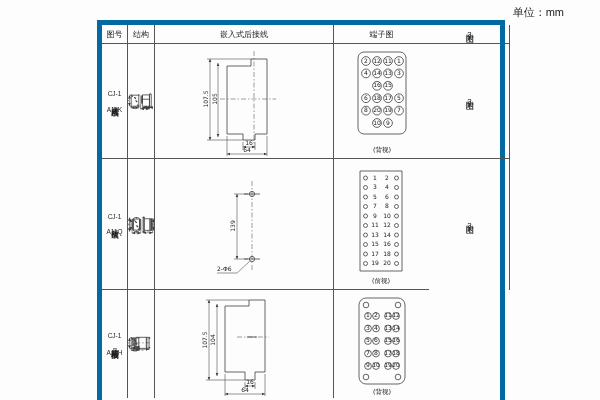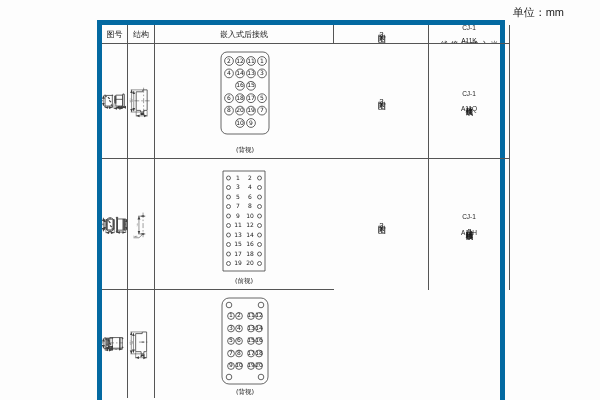--- a/index.html
+++ b/index.html
@@ -40,20 +40,21 @@
   </defs>
 </svg>
 
 <div class="unit">单位：mm</div>
 
 <div class="tbl">
 
   <div class="cell hdr">图号</div>
   <div class="cell hdr">结构</div>
   <div class="cell hdr">嵌入式后接线</div>
+  <div class="cell hdr last">端子图</div>
 
   <div class="cell">
     <span class="vtext">附图3</span>
   </div>
   <div class="cell structcell">
     <span class="structtop">CJ-1</span>
     <span class="structmid">嵌入式后接线</span>
     <span class="structcode">A11K</span>
   </div>
   <div class="cell">

